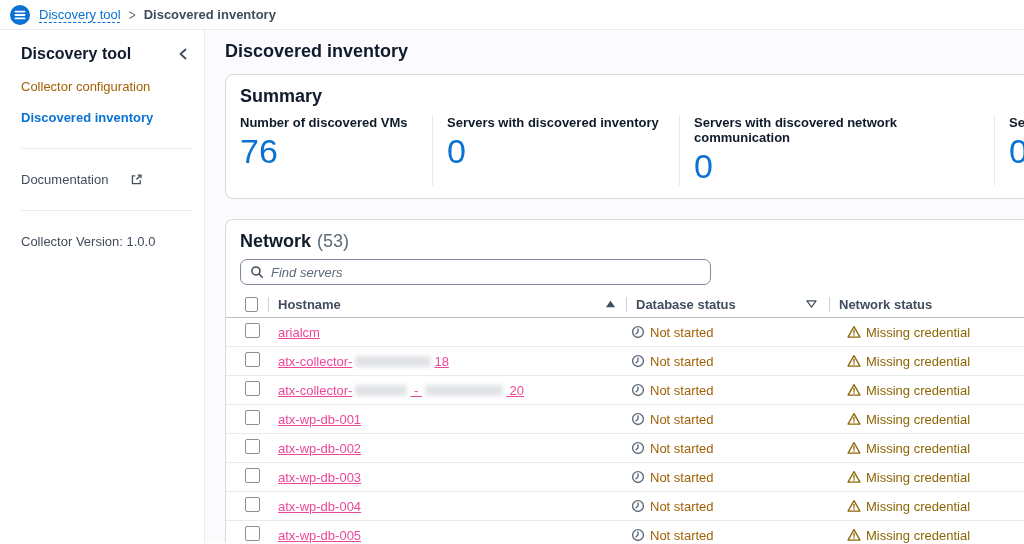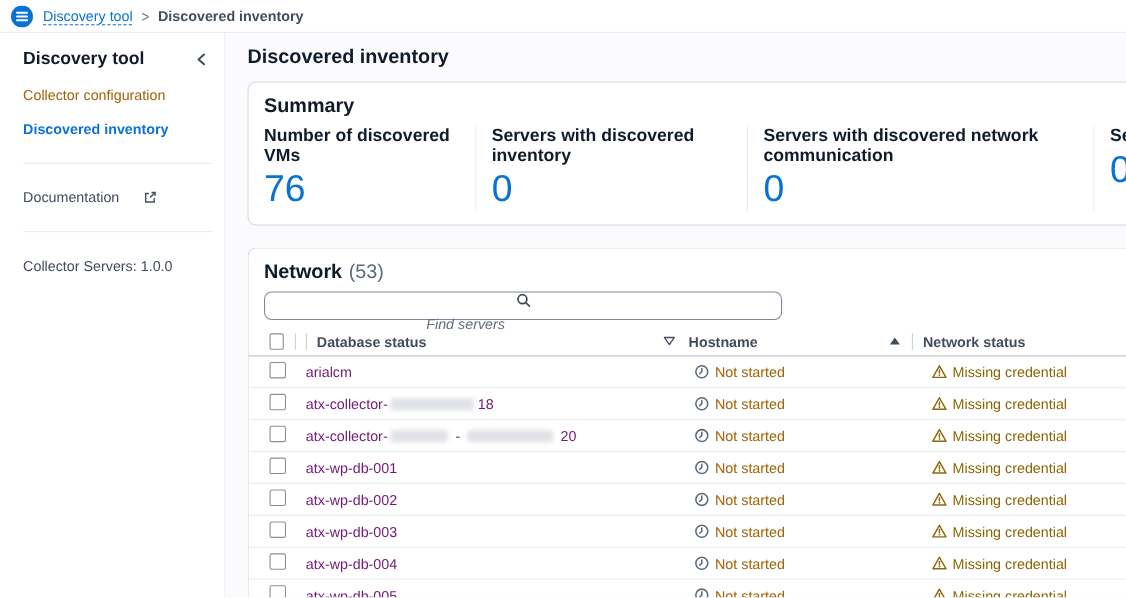--- a/index.html
+++ b/index.html
@@ -33,43 +33,43 @@
   .main{flex:1;background:#fbfbfd;padding:10px 0 0 20px;overflow:hidden;}
   .page-title{font-size:18px;font-weight:700;line-height:22px;margin:0 0 12px 0;}
   .card{width:1180px;background:#fff;border:1px solid #d5dade;border-radius:8px;box-sizing:border-box;}
   
   .summary-card{padding:10px 0 12px 14px;}
   .card-heading{font-size:18px;font-weight:700;line-height:22px;}
   .stats{display:flex;margin-top:8px;}
   .stat{box-sizing:border-box;}
   .stat+.stat{border-left:1px solid #e9ebed;padding-left:14px;}
   .stat.s0{width:192px;}.stat.s1{width:247px;}.stat.s2{width:315px;}.stat.s3{flex:1;}
-  .stat-label{font-size:16px;font-weight:700;color:#0f1b2a;}
+  .stat-label{font-size:13px;font-weight:700;color:#0f1b2a;}
   .stat-value{font-size:34px;color:#0972d3;line-height:39px;margin-top:2px;}
   
   .servers-card{margin-top:20px;padding-top:10px;border-bottom:0;border-bottom-left-radius:0;border-bottom-right-radius:0;}
   .servers-head{display:flex;align-items:baseline;gap:6px;margin-left:14px;}
   .servers-count{font-size:18px;font-weight:400;color:#5f6b7a;}
   .search-box{margin:7px 0 6px 14px;width:471px;height:26px;border:1px solid #7d8998;border-radius:7px;
-    display:flex;align-items:center;gap:7px;padding:0 9px;box-sizing:border-box;background:#fff;flex-direction:column;}
+    display:flex;align-items:center;gap:7px;padding:0 9px;box-sizing:border-box;background:#fff;}
   .search-box input{border:0;outline:0;flex:1;font-size:13px;font-family:"Liberation Sans",sans-serif;
     background:transparent;color:#0f1b2a;padding:0;}
   .search-box input::placeholder{font-style:italic;color:#5f6b7a;}
   .grid-row{display:grid;grid-template-columns:52px 348px 203px 1fr;align-items:center;}
   .thead{height:26px;border-bottom:1px solid #b9c0c9;font-weight:700;font-size:13px;color:#414d5c;}
   .th{display:flex;align-items:center;height:100%;}
   .th .col-divider{width:1px;height:15px;background:#ccd1d8;margin-right:9px;flex-shrink:0;}
   .th .spacer{margin-left:auto;}
   .sort-icon{margin-right:10px;display:flex;cursor:pointer;}
   .filter-icon{margin-right:12px;display:flex;cursor:pointer;}
   .cell-cb{padding-left:19px;}
   .checkbox{width:13px;height:13px;border:1px solid #879196;border-radius:2px;background:#fff;
     display:inline-block;cursor:pointer;}
   .trow{height:28px;border-bottom:1px solid #e9ebed;font-size:13px;}
-  .cell-host{color:#701a75;white-space:nowrap;}
+  .cell-host{color:#ec4899;white-space:nowrap;text-decoration:underline;}
   .cell-status{display:flex;align-items:center;gap:5px;white-space:nowrap;}
   .cell-db{color:#a16207;padding-left:5px;}
   .cell-net{color:#8d6605;padding-left:18px;}
   .redacted{display:inline-block;height:11px;background:#c7cbd1;opacity:.55;filter:blur(2px);
     border-radius:2px;vertical-align:-1px;margin:0 3px;}
   .icn{display:flex;flex-shrink:0;}
 </style>
 </head>
 <body>
 
@@ -113,21 +113,21 @@
       <span>Documentation</span>
       <span class="icn">
         <svg width="13" height="13" viewBox="0 0 16 16" fill="none" stroke="#414d5c" stroke-width="1.6">
           <path d="M6.5 3.5H3v9.5h9.5V9"></path>
             <path d="M9.5 2.5h4v4"></path>
             <path d="M13.2 2.8 8 8"></path>
         </svg>
       </span>
     </a>
     <hr class="side-divider">
-    <div class="version">Collector Servers: 1.0.0</div>
+    <div class="version">Collector Version: 1.0.0</div>
   </aside>
 
   <main class="main">
     <h1 class="page-title">Discovered inventory</h1>
 
     <section class="card summary-card">
       <div class="card-heading">Summary</div>
       <div class="stats">
         <div class="stat s0">
           <div class="stat-label">Number of discovered VMs</div>
@@ -162,39 +162,39 @@
         </span>
         <input type="text" placeholder="Find servers" style="">
       </div>
 
       <div class="grid-row thead">
         <div class="th cell-cb">
           <span class="checkbox"></span>
           <span class="col-divider" style="margin-left:10px;"></span>
         </div>
         <div class="th">
+          <span>Hostname</span>
+          <span class="spacer"></span>
+          <span class="icn sort-icon">
+            <svg width="11" height="10" viewBox="0 0 12 10">
+                <polygon points="6,1.5 11,8.5 1,8.5" fill="#414d5c"></polygon>
+              </svg>
+          </span>
+        </div>
+        <div class="th">
           <span class="col-divider"></span>
           <span>Database status</span>
           <span class="spacer"></span>
           <span class="icn filter-icon">
             <svg width="11" height="10" viewBox="0 0 12 10">
                 <polygon points="1,1.5 11,1.5 6,8.5" fill="none" stroke="#414d5c" stroke-width="1.3" stroke-linejoin="round"></polygon>
               </svg>
           </span>
         </div>
         <div class="th">
-          <span>Hostname</span>
-          <span class="spacer"></span>
-          <span class="icn sort-icon">
-            <svg width="11" height="10" viewBox="0 0 12 10">
-                <polygon points="6,1.5 11,8.5 1,8.5" fill="#414d5c"></polygon>
-              </svg>
-          </span>
-        </div>
-        <div class="th">
           <span class="col-divider"></span>
           <span>Network status</span>
         </div>
       </div>
 
       <div>
           <div class="grid-row trow">
             <div class="cell-cb"><span class="checkbox"></span></div>
             <div class="cell-host"><span>arialcm</span></div>
             <div class="cell-status cell-db">

